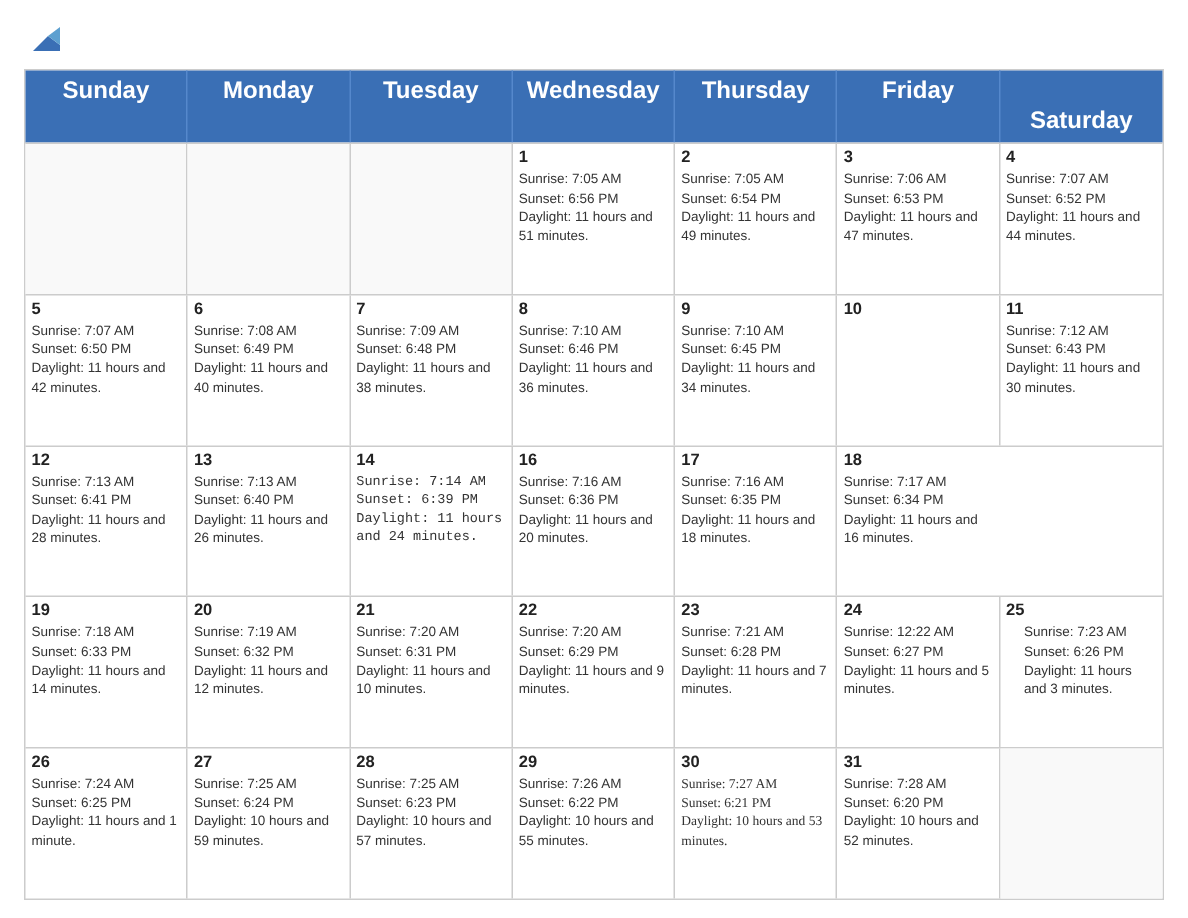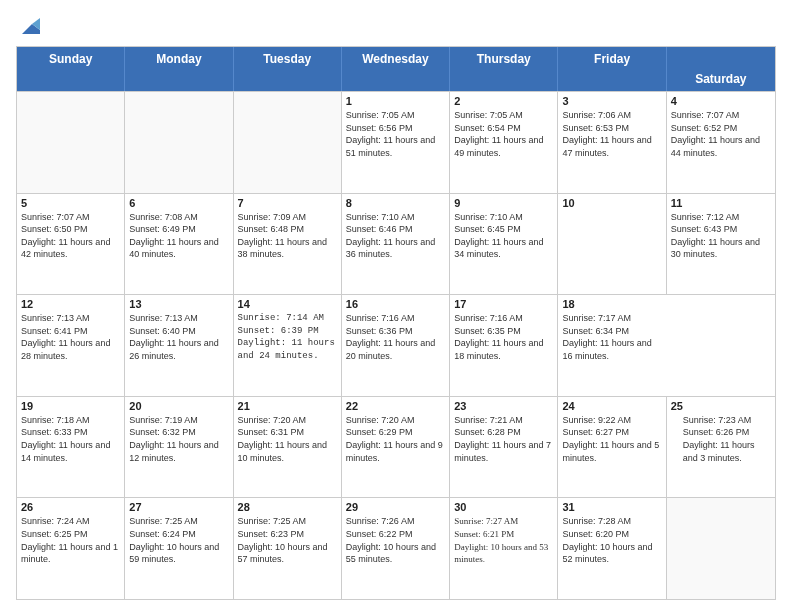--- a/index.html
+++ b/index.html
@@ -59,21 +59,21 @@
       flex-direction: column;
       border: 1px solid #ccc;
     }
     .cal-header-row {
       display: grid;
       grid-template-columns: repeat(7, 1fr);
       background: #3a6fb5;
     }
     .cal-header-cell {
       color: #fff;
-      font-size: 12px;
+      font-size: 16px;
       font-weight: bold;
       padding: 5px 4px;
       text-align: center;
       border-right: 1px solid #5588cc;
     }
     .cal-header-cell:last-child { border-right: none; margin-top: 20px; }
     .cal-body {
       flex: 1;
       display: flex;
       flex-direction: column;
@@ -274,21 +274,21 @@
 Daylight: 11 hours and 9 minutes.</div>
           </div>
           <div class="cal-cell">
             <div class="day-number">23</div>
             <div class="cell-text" style="white-space: pre-line;">Sunrise: 7:21 AM
 Sunset: 6:28 PM
 Daylight: 11 hours and 7 minutes.</div>
           </div>
           <div class="cal-cell">
             <div class="day-number">24</div>
-            <div class="cell-text" style="white-space: pre-line;">Sunrise: 9:22 AM
+            <div class="cell-text" style="white-space: pre-line;">Sunrise: 12:22 AM
 Sunset: 6:27 PM
 Daylight: 11 hours and 5 minutes.</div>
           </div>
           <div class="cal-cell">
             <div class="day-number">25</div>
             <div class="cell-text" style="white-space: pre-line; margin-left: 12px;">Sunrise: 7:23 AM
 Sunset: 6:26 PM
 Daylight: 11 hours and 3 minutes.</div>
           </div>
         </div>

